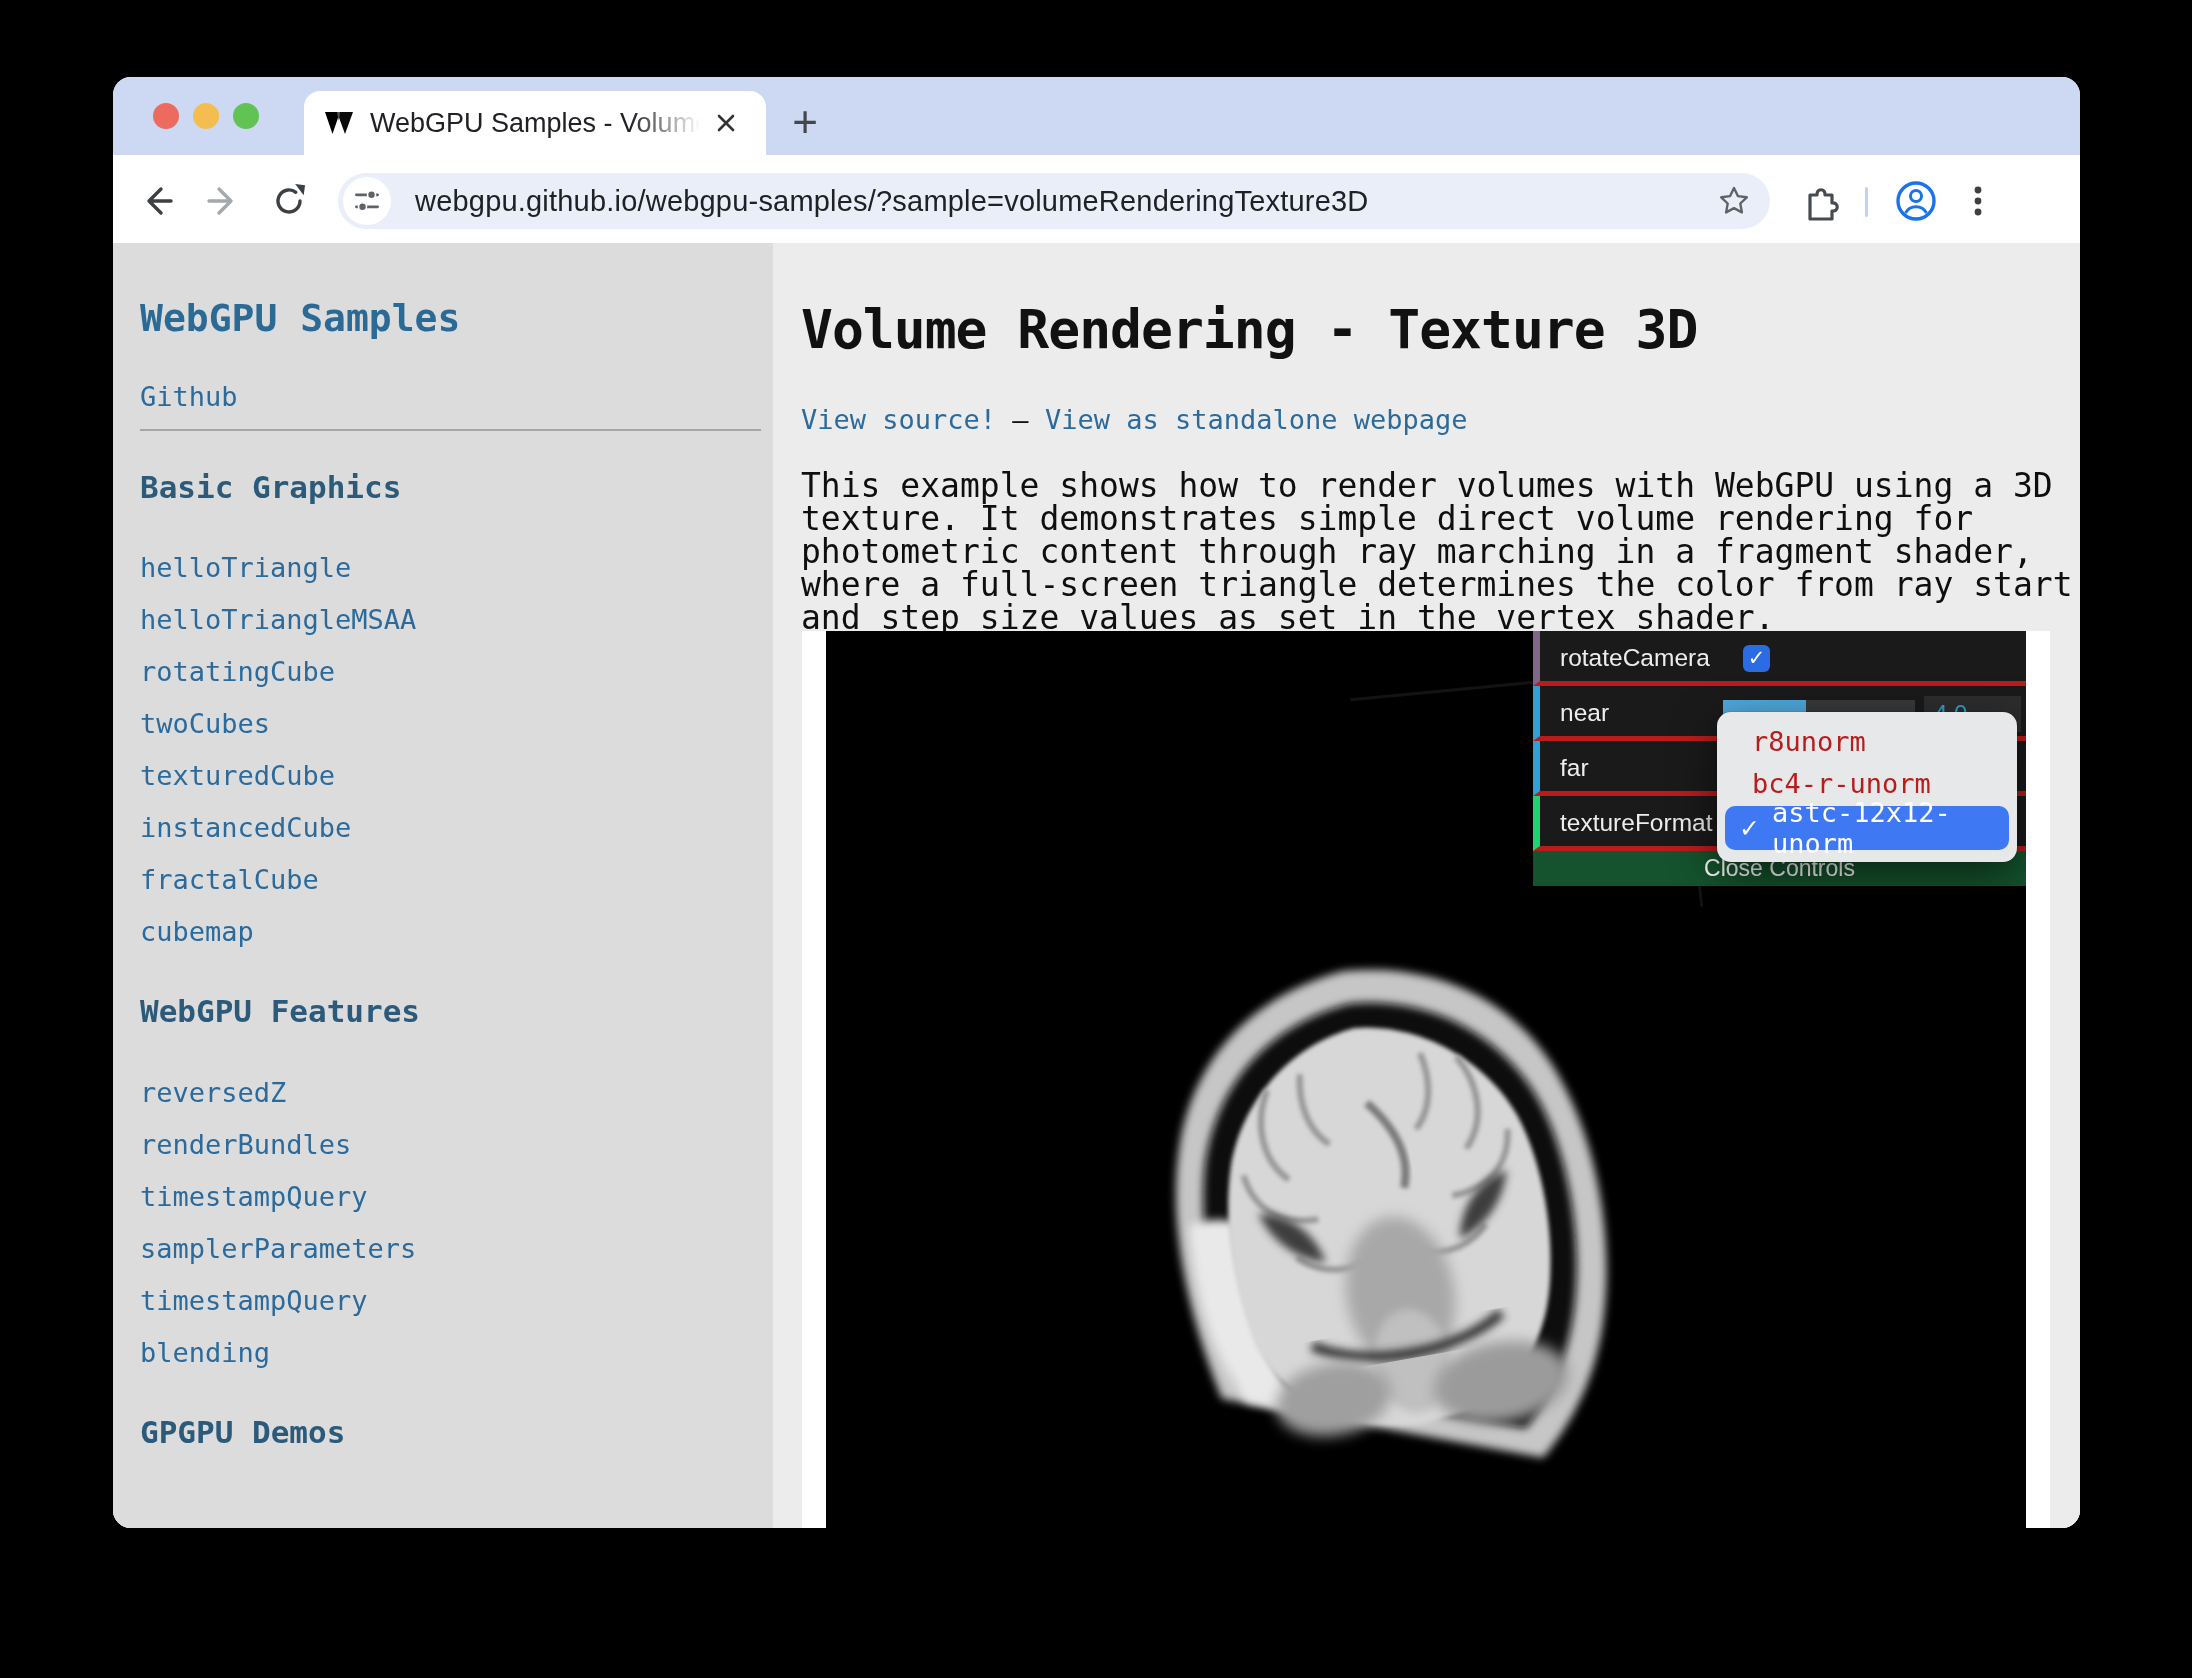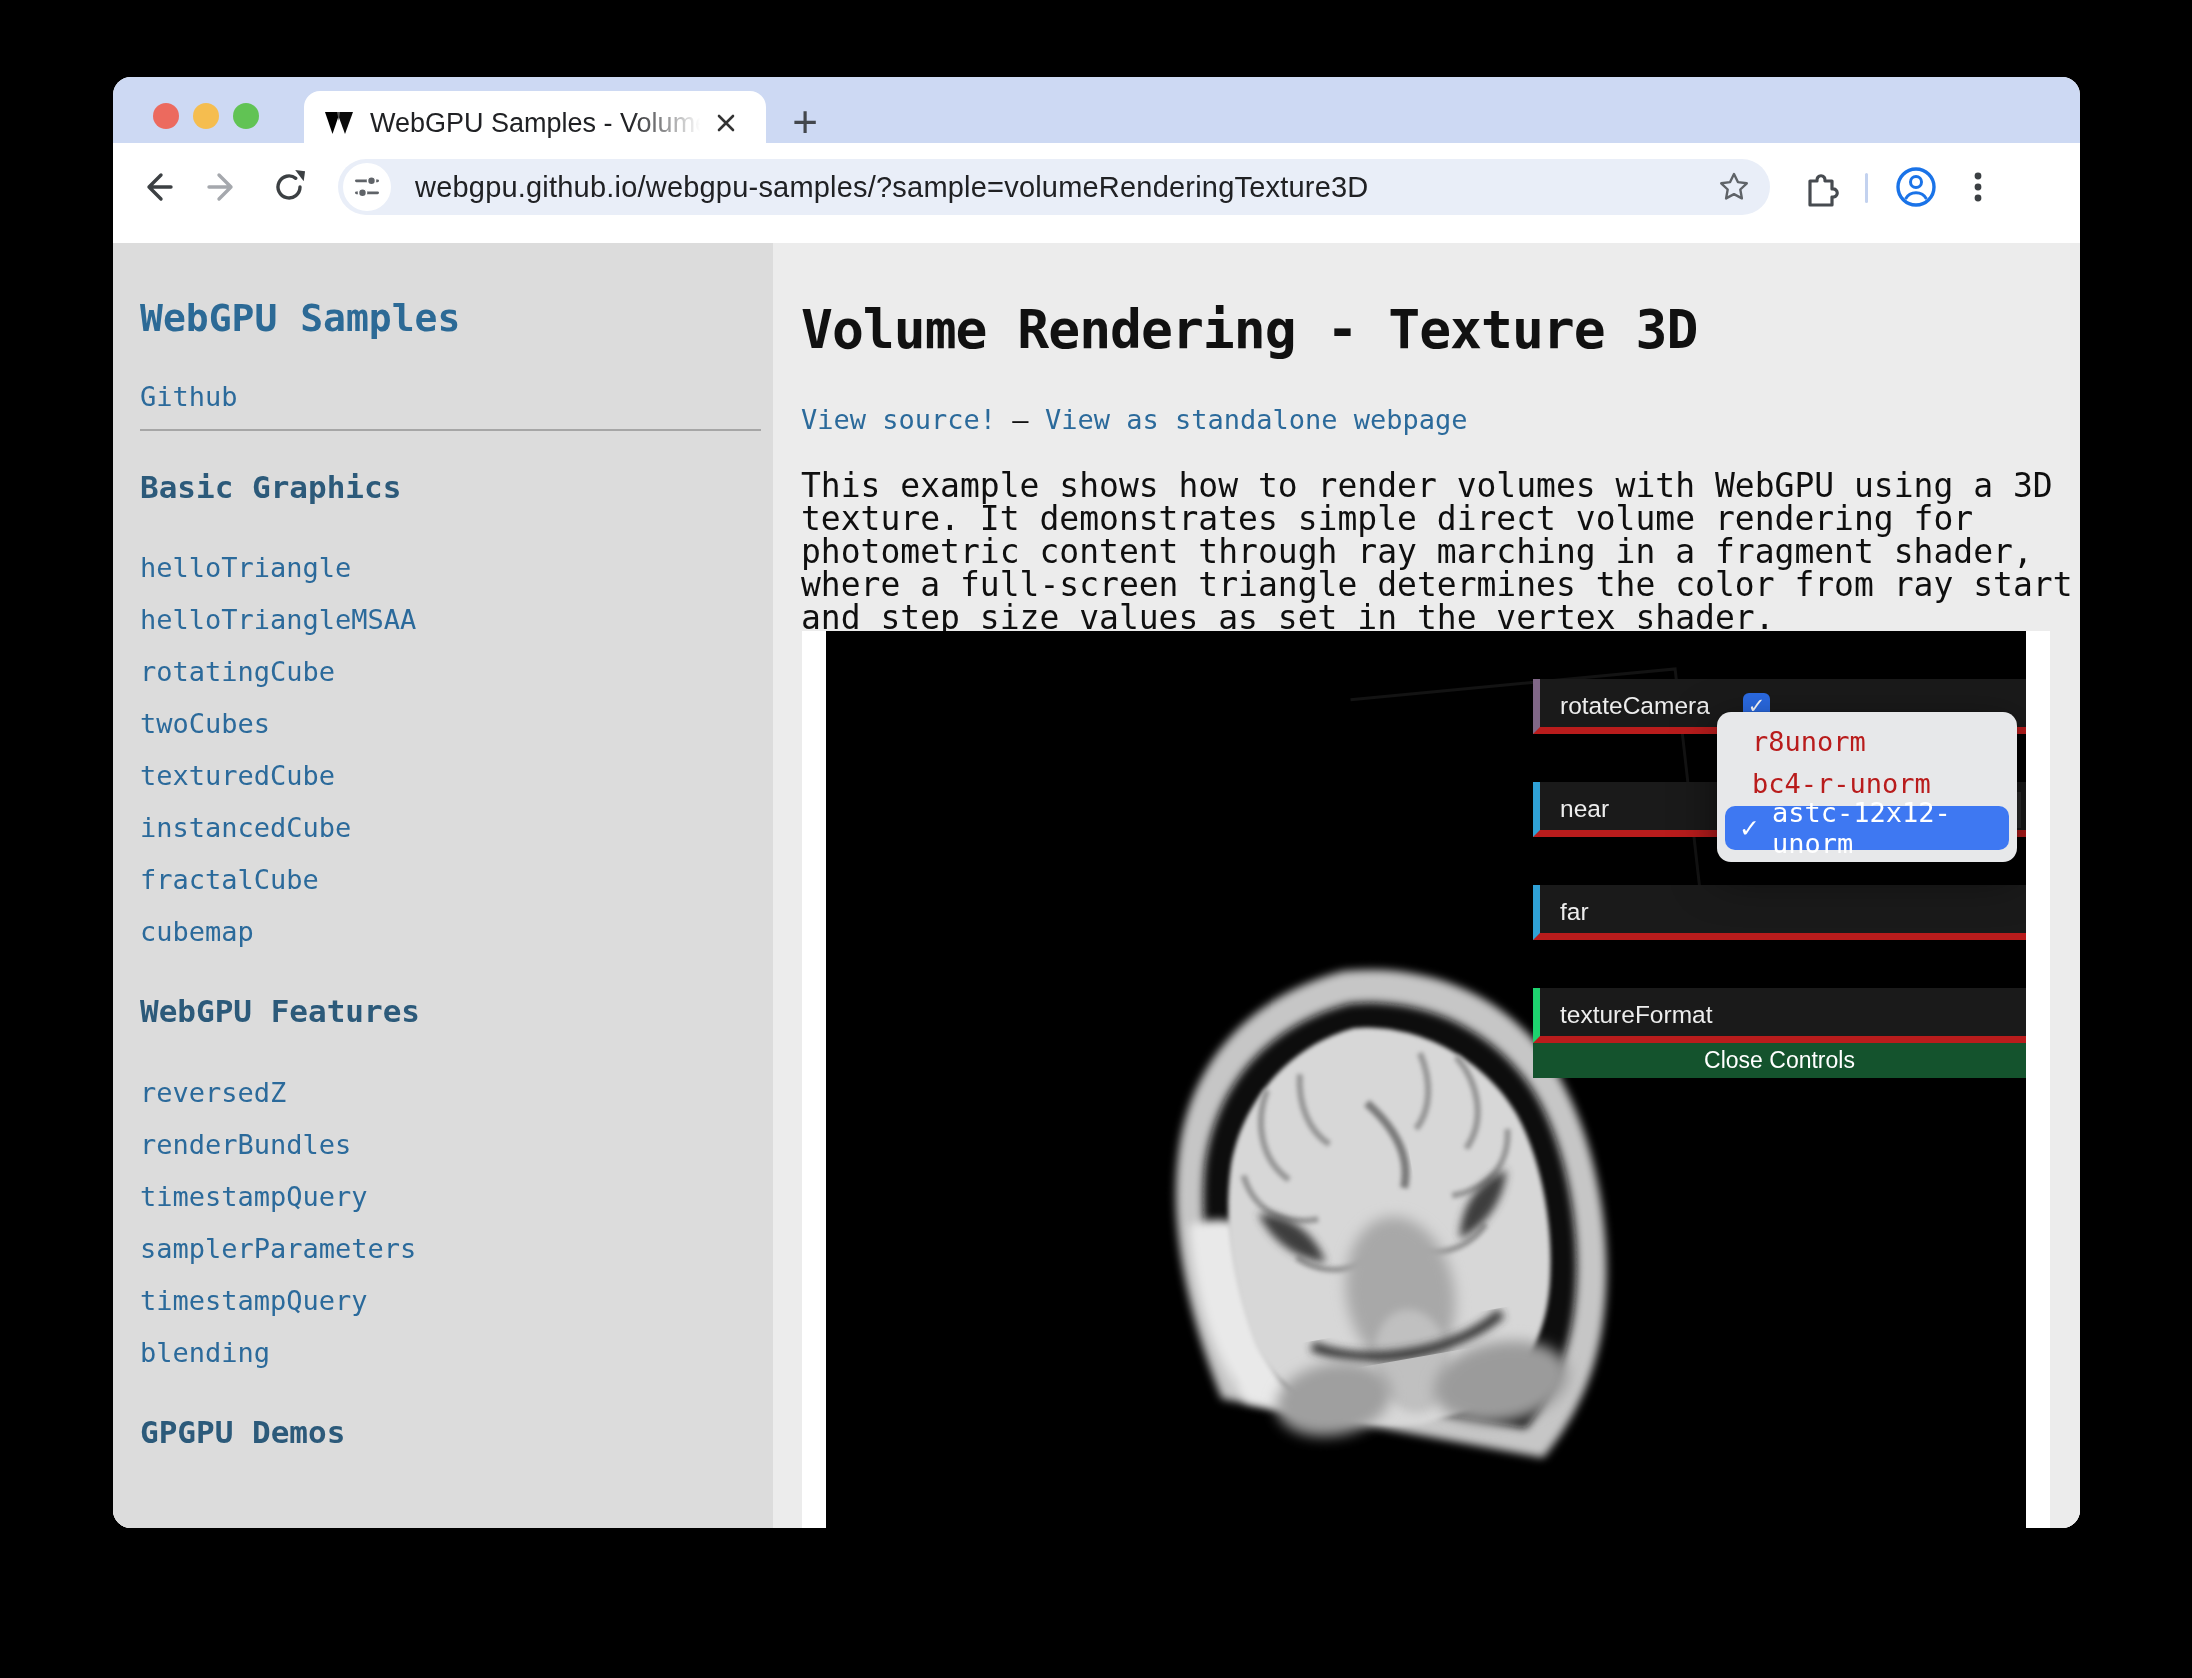--- a/index.html
+++ b/index.html
@@ -17,21 +17,21 @@
        border-radius:16px 16px 0 0;display:flex;align-items:center;padding:0 14px;box-sizing:border-box;}
   .tab-favicon{width:30px;height:28px;margin-left:6px;flex:0 0 auto;}
   .tab-title{position:relative;margin-left:16px;font-size:27px;color:#202124;white-space:nowrap;
              overflow:hidden;width:330px;}
   .tab-fade{position:absolute;right:0;top:0;bottom:0;width:70px;
             background:linear-gradient(to right,rgba(255,255,255,0),#fff);}
   .tab-close{margin-left:8px;width:36px;height:36px;display:flex;align-items:center;justify-content:center;}
   .newtab{position:absolute;left:668px;top:22px;width:48px;height:48px;color:#43474c;font-size:44px;
           line-height:46px;text-align:center;font-weight:400;}
   
-  .toolbar{position:absolute;left:0;top:66px;width:100%;height:88px;background:#fff;}
+  .toolbar{position:absolute;left:0;top:80px;width:100%;height:88px;background:#fff;}
   .nav-ic{position:absolute;top:22px;width:44px;height:44px;}
   .omnibox{position:absolute;left:225px;top:16px;width:1432px;height:56px;background:#e9eef8;
            border-radius:28px;display:flex;align-items:center;}
   .chip{width:48px;height:48px;border-radius:50%;background:#fff;margin-left:5px;
         display:flex;align-items:center;justify-content:center;flex:0 0 auto;}
   .url-text{margin-left:24px;font-size:29px;color:#202124;white-space:nowrap;letter-spacing:0.2px;}
   .star{position:absolute;right:18px;top:10px;width:36px;height:36px;}
   .tool-right{position:absolute;top:22px;width:44px;height:44px;}
   .sep{position:absolute;left:1752px;top:30px;width:3px;height:30px;background:#c3d2ef;border-radius:2px;}
   
@@ -53,22 +53,22 @@
               letter-spacing:-1px;}
   .links-row{margin-top:42px;font-size:27px;line-height:34px;}
   .src-link{color:#2b6a9b;cursor:pointer;}
   .dash{color:#111;}
   .desc{margin:32px 0 0 0;width:1272px;font-size:33px;line-height:33px;color:#0f0f0f;}
   
   .canvas-wrap{position:absolute;left:29px;top:388px;width:1248px;bottom:0;background:#fff;}
   .gpu-canvas{position:absolute;left:24px;top:0;width:1200px;bottom:0;background:#000;overflow:hidden;}
   .brain-svg{position:absolute;left:0;top:0;z-index:1;}
   .gui{position:absolute;top:0;right:0;width:493px;z-index:3;font-family:"Liberation Sans",sans-serif;}
-  .gui-row{height:55px;background:#1a1a1a;border-bottom:7px solid #b91c1c;position:relative;
-           box-sizing:border-box;margin-top:48px;}
+  .gui-row{height:55px;background:#1a1a1a;border-bottom:5px solid #b91c1c;position:relative;
+           box-sizing:border-box;}
   .bl-bool{border-left:7px solid #806787;}
   .bl-num{border-left:7px solid #2fa1d6;}
   .bl-str{border-left:7px solid #1ed36f;}
   .gui-label{position:absolute;left:20px;top:0;line-height:54px;font-size:24.5px;color:#ededed;}
   .gui-checkbox{position:absolute;left:203px;top:14px;width:27px;height:27px;background:#2b6be4;
                 border-radius:6px;text-align:center;}
   .gui-check{color:#fff;font-size:21px;line-height:27px;font-weight:bold;
              font-family:"DejaVu Sans",sans-serif;}
   .gui-slider{position:absolute;left:183px;top:14px;width:192px;height:27px;background:#393939;}
   .gui-slider-fill{width:83px;height:100%;background:#4fa8dc;}

